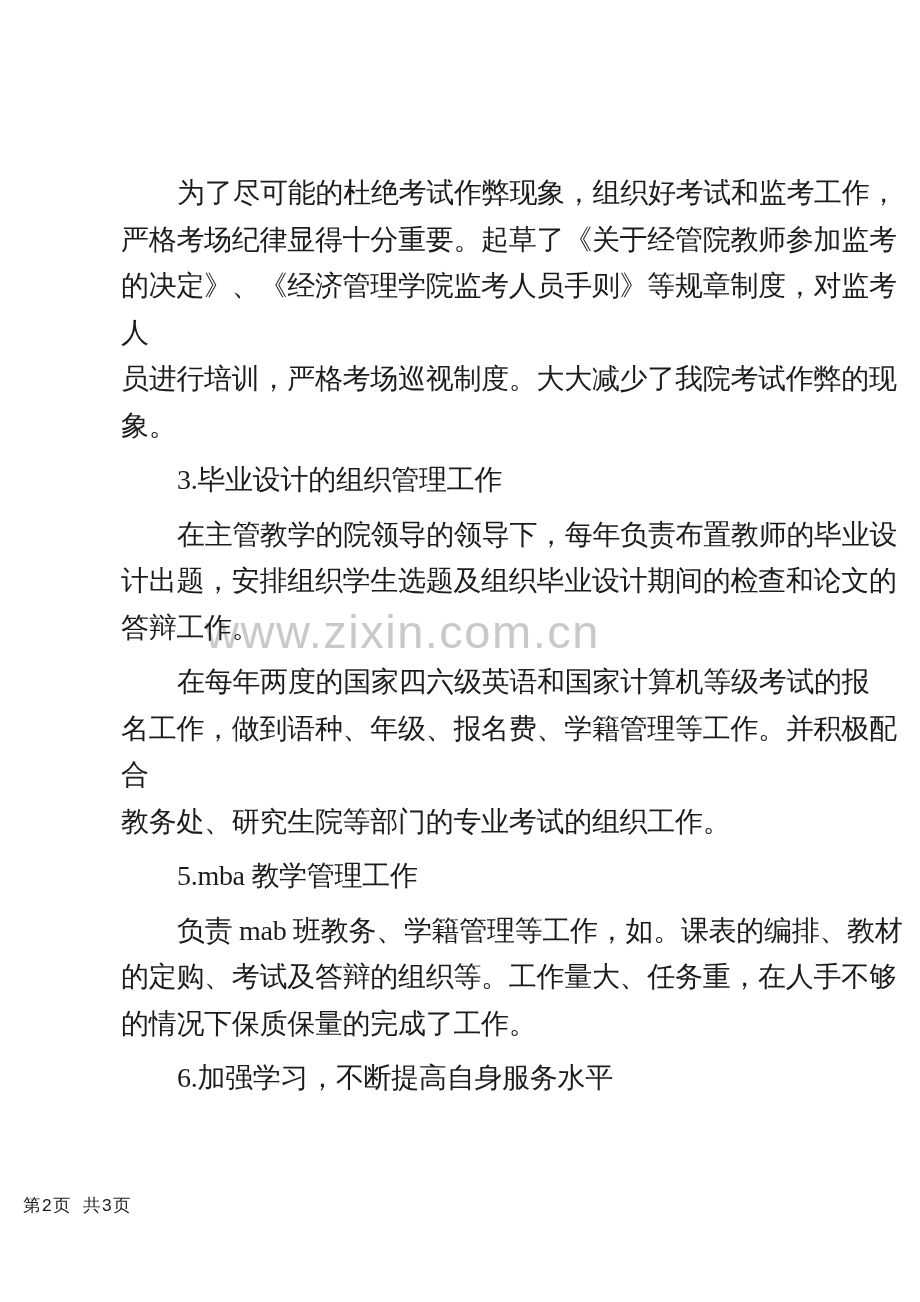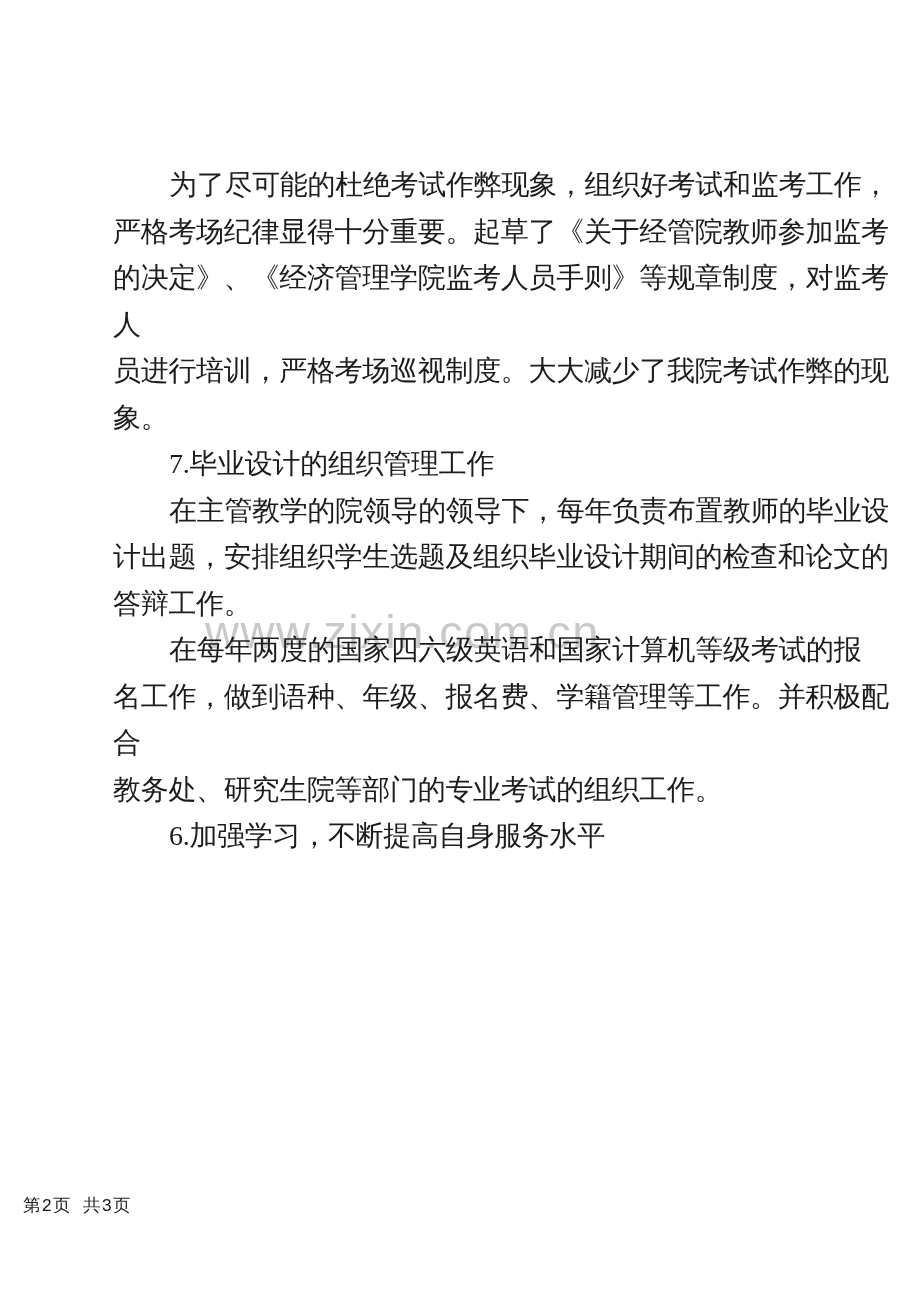--- a/index.html
+++ b/index.html
@@ -21,21 +21,21 @@
   }
   .content {
     position: absolute;
     left: 113px;
     top: 162px;
     width: 802px;
     z-index: 2;
     color: #1c1c1c;
   }
   .para {
-    margin: 0;
+    margin: 8px;
     padding: 0;
     font-size: 28px;
     line-height: 46.5px;
     text-indent: 2em;
     white-space: pre-line;
     letter-spacing: -0.3px;
     font-weight: 400;
   }
   .watermark {
     position: absolute;
@@ -71,27 +71,31 @@
 <div class="page">
 
   <div class="watermark">www.zixin.com.cn</div>
 
   <div class="content">
     <p class="para">为了尽可能的杜绝考试作弊现象，组织好考试和监考工作，
 严格考场纪律显得十分重要。起草了《关于经管院教师参加监考
 的决定》、《经济管理学院监考人员手则》等规章制度，对监考人
 员进行培训，严格考场巡视制度。大大减少了我院考试作弊的现
 象。</p>
-    <p class="para">7.毕业设计的组织管理工作</p>
+    <p class="para">3.毕业设计的组织管理工作</p>
     <p class="para">在主管教学的院领导的领导下，每年负责布置教师的毕业设
 计出题，安排组织学生选题及组织毕业设计期间的检查和论文的
 答辩工作。</p>
     <p class="para">在每年两度的国家四六级英语和国家计算机等级考试的报
 名工作，做到语种、年级、报名费、学籍管理等工作。并积极配合
 教务处、研究生院等部门的专业考试的组织工作。</p>
+    <p class="para">5.mba 教学管理工作</p>
+    <p class="para">负责 mab 班教务、学籍管理等工作，如。课表的编排、教材
+的定购、考试及答辩的组织等。工作量大、任务重，在人手不够
+的情况下保质保量的完成了工作。</p>
     <p class="para">6.加强学习，不断提高自身服务水平</p>
   </div>
 
   <div class="footer">
     <span class="footer-text">第2页 共3页</span>
   </div>
 
 </div>
 
 </body></html>

